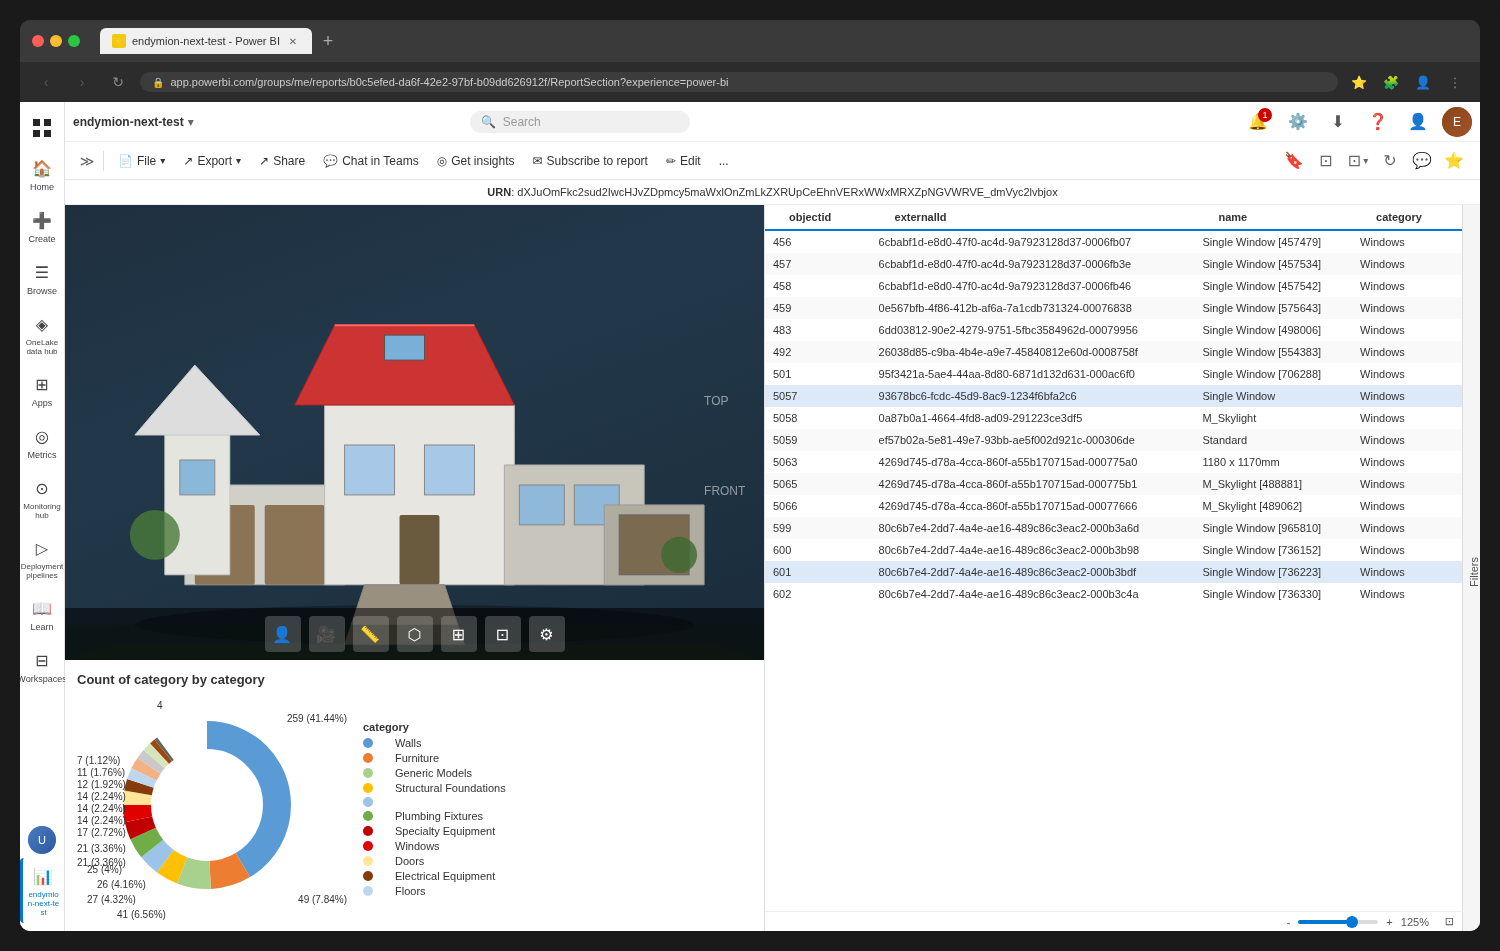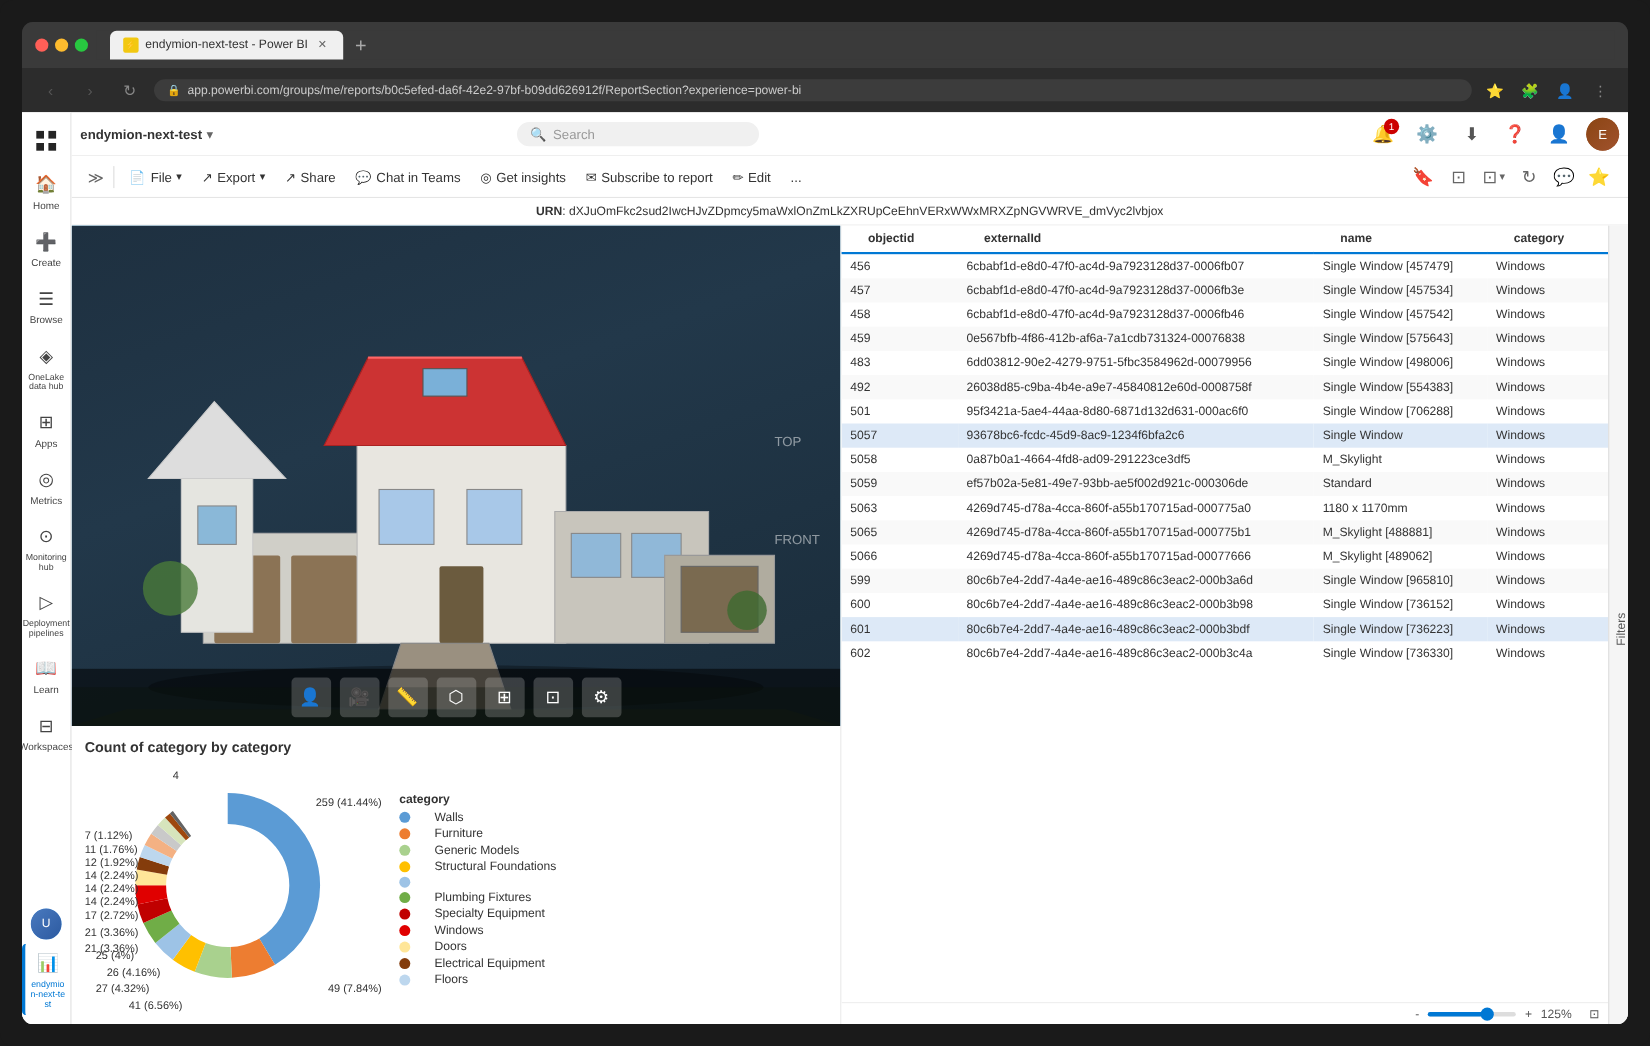--- a/index.html
+++ b/index.html
@@ -41,21 +41,21 @@
     .toolbar { display: flex; align-items: center; padding: 4px 12px; border-bottom: 1px solid #e5e5e5; gap: 2px; min-height: 38px; background: #fff; }
     .toolbar-btn { display: flex; align-items: center; gap: 4px; padding: 4px 8px; border-radius: 3px; cursor: pointer; font-size: 12px; color: #333; }
     .toolbar-separator { width: 1px; height: 20px; background: #ddd; margin: 0 4px; }
     .toolbar-right { margin-left: auto; display: flex; align-items: center; gap: 4px; }
     .toolbar-right-btn { width: 28px; height: 28px; display: flex; align-items: center; justify-content: center; color: #666; cursor: pointer; border-radius: 3px; }
     .powerbi-icon-btn { width: 32px; height: 32px; display: flex; align-items: center; justify-content: center; color: #555; border-radius: 4px; cursor: pointer; position: relative; }
     .powerbi-icon-btn .badge { position: absolute; top: 2px; right: 2px; background: #c00; color: #fff; border-radius: 50%; width: 14px; height: 14px; font-size: 9px; display: flex; align-items: center; justify-content: center; }
     .header-right { display: flex; align-items: center; gap: 8px; margin-left: auto; }
 
     
-    .model-viewer { height: 460px; background: #0369a1; position: relative; overflow: hidden; }
+    .model-viewer { height: 460px; background: #8b5cf6; position: relative; overflow: hidden; }
     .viewer-btn { width: 36px; height: 36px; background: rgba(255,255,255,0.2); border-radius: 4px; display: flex; align-items: center; justify-content: center; color: #fff; cursor: pointer; font-size: 16px; }
     .legend-item { display: flex; align-items: center; gap: 22px; font-size: 11px; color: #333; margin-bottom: 3px; }
     .legend-dot { width: 10px; height: 10px; border-radius: 50%; flex-shrink: 0; }
 
     
     .data-table { flex: 1; overflow: auto; }
     .data-table table { width: 100%; border-collapse: collapse; font-size: 11px; }
     .data-table th { position: sticky; top: 0; background: #fff; text-align: left; padding: 6px 24px; color: #333; font-weight: 600; border-bottom: 2px solid #0078d4; font-size: 11px; }
     .data-table td { padding: 5px 8px; color: #333; font-size: 11px; }
     .data-table tr:nth-child(even) { background: #f9f9f9; }
@@ -358,21 +358,21 @@
 
                     <circle cx="100" cy="100" r="70" fill="none" stroke="#d6e4bc" stroke-width="28" stroke-dasharray="7.7 435.4" stroke-dashoffset="-379.3" transform="rotate(-90 100 100)"></circle>
 
                     <circle cx="100" cy="100" r="70" fill="none" stroke="#9e480e" stroke-width="28" stroke-dasharray="4.9 438.2" stroke-dashoffset="-387.0" transform="rotate(-90 100 100)"></circle>
 
                     <circle cx="100" cy="100" r="70" fill="none" stroke="#636363" stroke-width="28" stroke-dasharray="2.8 440.3" stroke-dashoffset="-391.9" transform="rotate(-90 100 100)"></circle>
 
                     <circle cx="100" cy="100" r="45" fill="#fff"></circle>
                   </svg>
 
-                  <div style="position:absolute; top:30px; right:0; font-size:10px; color:#333; white-space:nowrap;">259 (41.44%)</div>
+                  <div style="position:absolute; top:18px; right:0; font-size:10px; color:#333; white-space:nowrap;">259 (41.44%)</div>
                   <div style="position:absolute; top:5px; left:80px; font-size:10px; color:#333;">4</div>
                   <div style="position:absolute; bottom:20px; right:0; font-size:10px; color:#333; white-space:nowrap;">49 (7.84%)</div>
                   <div style="position:absolute; bottom:5px; left:40px; font-size:10px; color:#333; white-space:nowrap;">41 (6.56%)</div>
                   <div style="position:absolute; top:60px; left:0; font-size:10px; color:#333; white-space:nowrap;">7 (1.12%)</div>
                   <div style="position:absolute; top:72px; left:0; font-size:10px; color:#333; white-space:nowrap;">11 (1.76%)</div>
                   <div style="position:absolute; top:84px; left:0; font-size:10px; color:#333; white-space:nowrap;">12 (1.92%)</div>
                   <div style="position:absolute; top:96px; left:0; font-size:10px; color:#333; white-space:nowrap;">14 (2.24%)</div>
                   <div style="position:absolute; top:108px; left:0; font-size:10px; color:#333; white-space:nowrap;">14 (2.24%)</div>
                   <div style="position:absolute; top:120px; left:0; font-size:10px; color:#333; white-space:nowrap;">14 (2.24%)</div>
                   <div style="position:absolute; top:132px; left:0; font-size:10px; color:#333; white-space:nowrap;">17 (2.72%)</div>

